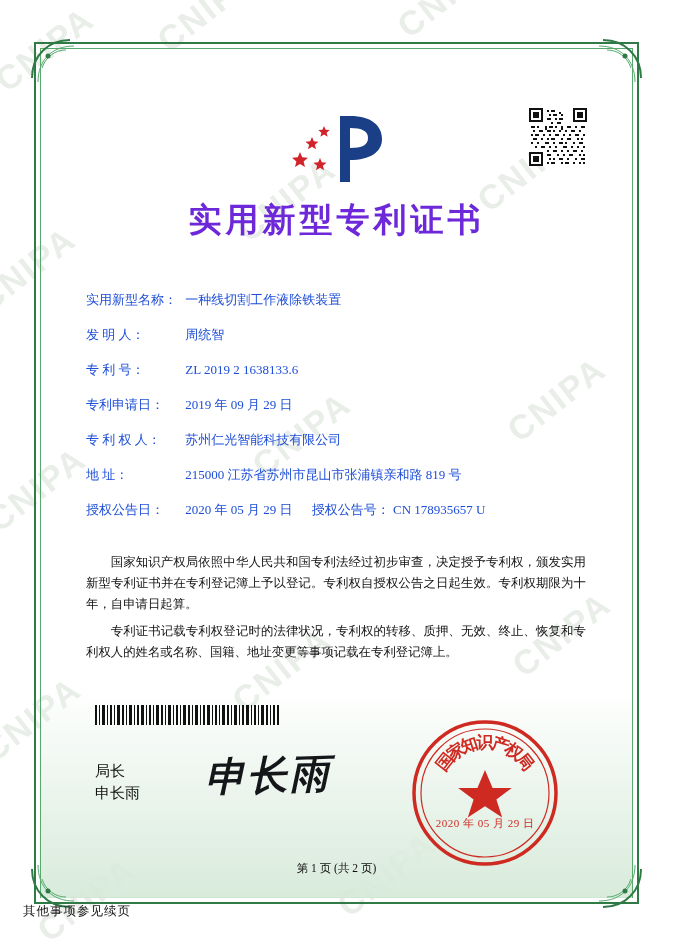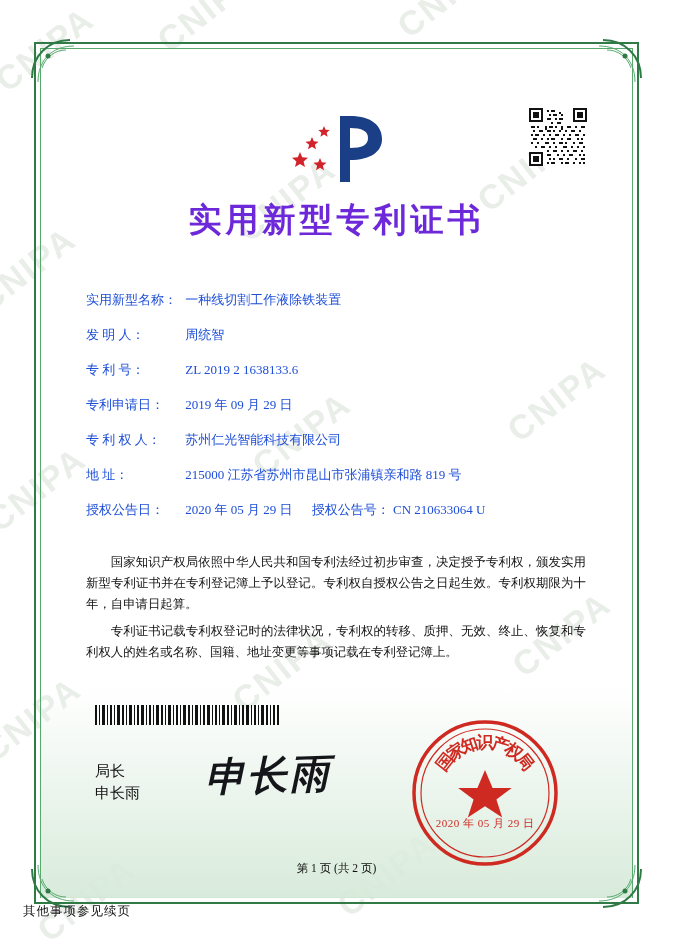--- a/index.html
+++ b/index.html
@@ -421,21 +421,21 @@
         <span class="f-value">苏州仁光智能科技有限公司</span>
       </div>
       <div class="field-row">
         <span class="f-label">地 址：</span>
         <span class="f-value">215000 江苏省苏州市昆山市张浦镇亲和路 819 号</span>
       </div>
       <div class="field-row">
         <span class="f-label">授权公告日：</span>
         <span class="f-value">2020 年 05 月 29 日</span>
         <span class="f-second-label">授权公告号：</span>
-        <span class="f-value">CN 210633064 U</span>
+        <span class="f-value">CN 178935657 U</span>
       </div>
     </div>
 
     <div class="paras">
       <div class="para">国家知识产权局依照中华人民共和国专利法经过初步审查，决定授予专利权，颁发实用新型专利证书并在专利登记簿上予以登记。专利权自授权公告之日起生效。专利权期限为十年，自申请日起算。</div>
       <div class="para">专利证书记载专利权登记时的法律状况，专利权的转移、质押、无效、终止、恢复和专利权人的姓名或名称、国籍、地址变更等事项记载在专利登记簿上。</div>
     </div>
 
     <div class="barcode">
       <svg width="185" height="20" viewBox="0 0 185 20" shape-rendering="crispEdges">

